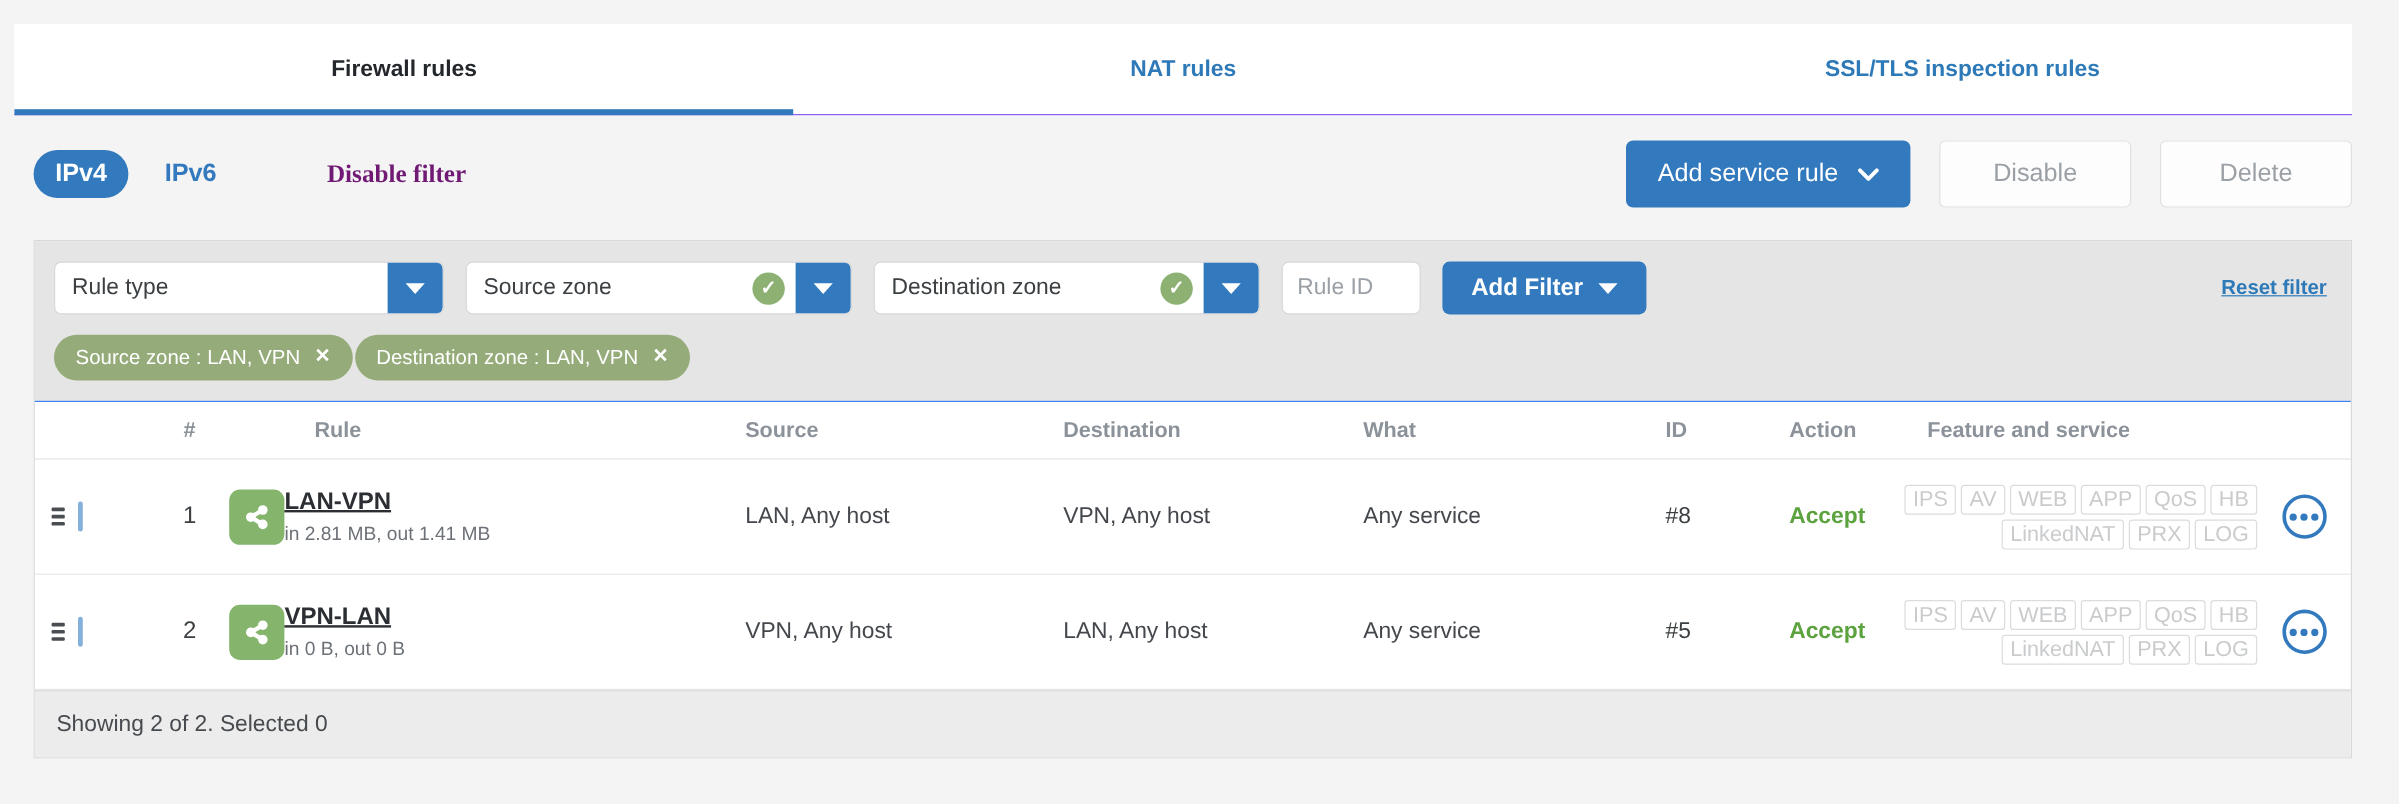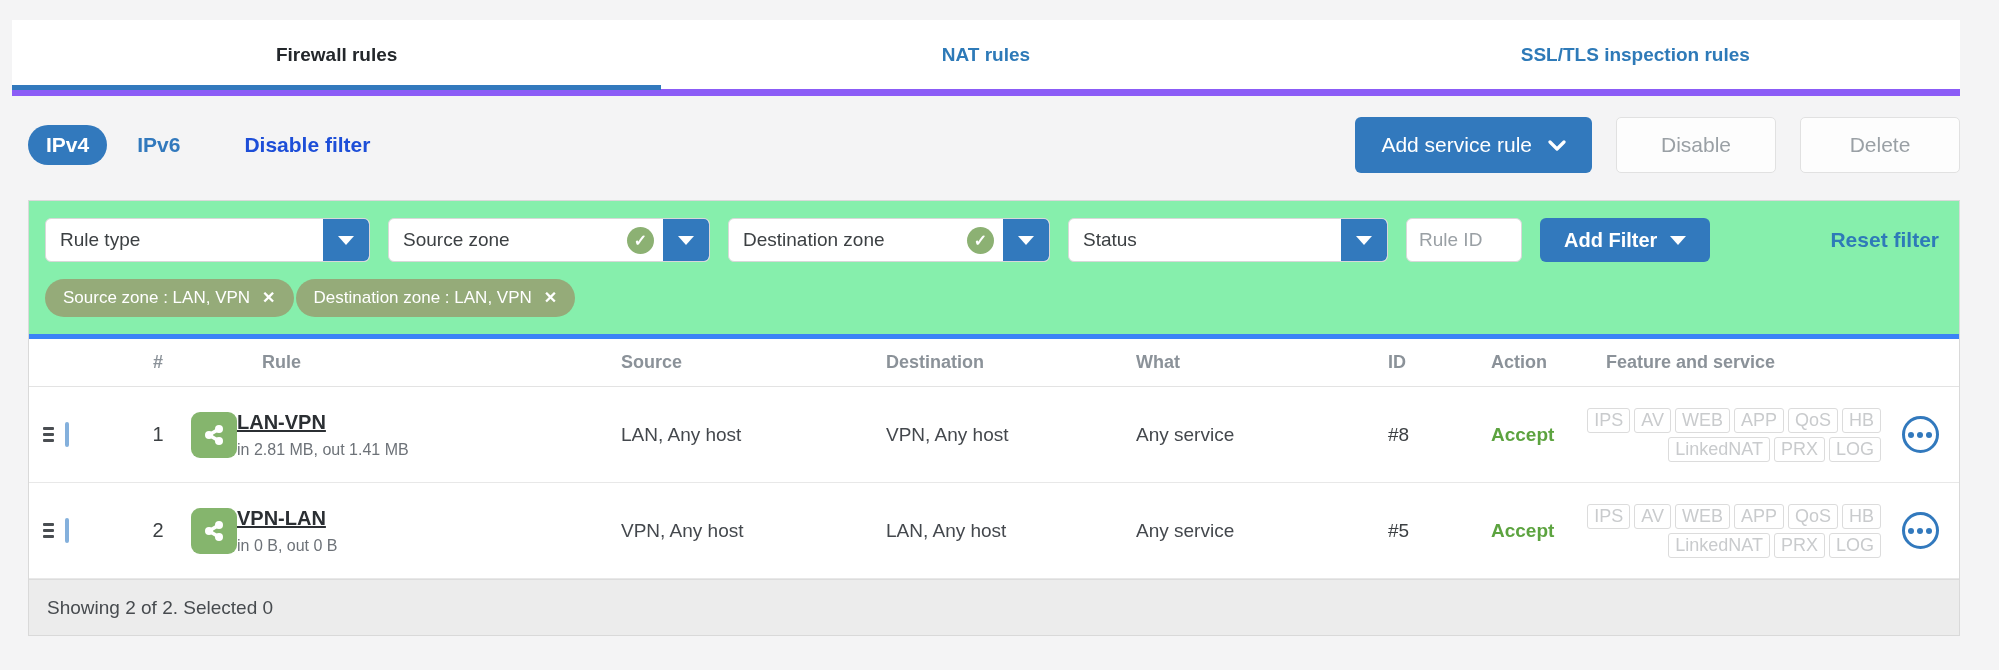--- a/index.html
+++ b/index.html
@@ -7,56 +7,56 @@
   body {
     background:#f4f4f5;
     font-family:"Liberation Sans", sans-serif;
     position:relative;
     overflow:hidden;
     color:#44484d;
   }
   
   .tabbar {
     position:absolute; left:12px; top:20px; width:1948px; height:76px;
-    background:#ffffff; display:flex; border-bottom:7px solid #8b5cf6;
+    background:#ffffff; display:flex; border-bottom:1px solid #8b5cf6;
   }
   .tab {
     flex:1; display:flex; align-items:center; justify-content:center;
     font-size:19px; font-weight:bold; color:#2e7ab8; cursor:pointer; position:relative;
   }
   .tab.active { color:#23272b; }
   .tab.active::after {
     content:""; position:absolute; left:0; right:0; bottom:-1px; height:5px; background:#3279bd;
   }
   
   .toolbar {
     position:absolute; left:28px; top:116px; width:1932px; height:58px;
     display:flex; align-items:center;
   }
   .ipv4-pill {
     background:#3279bd; color:#fff; border-radius:21px; padding:8px 18px;
     font-size:21px; font-weight:bold; cursor:pointer;
   }
   .ipv6-link { color:#3279bd; font-weight:bold; font-size:21px; margin-left:30px; cursor:pointer; }
-  .disable-filter-link { color:#1d4ed8; font-weight:bold; font-size:21px; margin-left:64px; cursor:pointer; }
+  .disable-filter-link { color:#701a75; font-weight:bold; font-size:21px; margin-left:92px; cursor:pointer;font-family:Liberation Serif, serif; }
   .btn-primary {
     margin-left:auto; height:56px; background:#3279bd; color:#fff; border:none;
     border-radius:6px; font-size:21px; font-family:inherit; padding:0 26px;
     display:flex; align-items:center; gap:16px; cursor:pointer;
   }
   .btn-ghost {
     height:56px; min-width:160px; background:#fdfdfd; color:#9aa0a5; border:1px solid #e1e1e1;
     border-radius:5px; font-size:21px; font-family:inherit; margin-left:24px; cursor:pointer;
   }
   
   .card {
     position:absolute; left:28px; top:200px; width:1932px;
     background:#fff; border:1px solid #d9d9d9;
   }
-  .filter-area { background:#86efac; padding:17px 16px; border-bottom:5px solid #3b82f6; }
+  .filter-area { background:#e5e5e5; padding:17px 16px; border-bottom:1px solid #3b82f6; }
   .filter-row { display:flex; align-items:center; gap:18px; }
   .select {
     height:44px; background:#fff; border:1px solid #d8d8d8; border-radius:6px;
     display:flex; align-items:center; overflow:hidden; cursor:pointer;
   }
   .select .sel-label { padding-left:14px; font-size:19px; color:#3c4043; flex:1; white-space:nowrap; }
   .check-circle {
     width:27px; height:27px; min-width:27px; border-radius:50%; background:#8cb173; color:#fff;
     display:flex; align-items:center; justify-content:center; font-size:16px; font-weight:bold; margin-right:9px;
   }
@@ -69,21 +69,21 @@
   .ruleid-input {
     width:116px; height:44px; border:1px solid #d8d8d8; border-radius:6px; background:#fff;
     font-size:19px; font-family:inherit; color:#3c4043; padding:0 12px; outline:none;
   }
   .ruleid-input::placeholder { color:#9aa0a5; }
   .add-filter-btn {
     height:44px; background:#3279bd; color:#fff; border:none; border-radius:6px;
     font-size:20px; font-weight:bold; font-family:inherit; padding:0 24px;
     display:flex; align-items:center; gap:13px; cursor:pointer;
   }
-  .reset-link { margin-left:auto; color:#2e7ab8; font-weight:bold; font-size:21px; cursor:pointer; padding-right:4px; }
+  .reset-link { margin-left:auto; color:#2e7ab8; font-weight:bold; font-size:17px; cursor:pointer; padding-right:4px;text-decoration:underline; }
   .chips-row { display:flex; gap:2px; margin-top:17px; }
   .chip {
     background:#95ab79; color:#fff; border-radius:21px; padding:9px 18px;
     font-size:17px; display:flex; align-items:center; gap:12px;
   }
   .chip-x { font-weight:bold; font-size:16px; cursor:pointer; line-height:1; }
   
   .grid-row {
     display:grid;
     grid-template-columns:36px 60px 66px 430px 265px 250px 240px 90px 120px 295px 1fr;
@@ -174,26 +174,20 @@
       </div>
 
       <div class="select w-dzone">
         <span class="sel-label">Destination zone</span>
         <span class="check-circle">✓</span>
         <span class="dd-btn">
             <span class="tri-down"></span>
           </span>
       </div>
 
-      <div class="select w-status">
-        <span class="sel-label">Status</span>
-        <span class="dd-btn">
-            <span class="tri-down"></span>
-          </span>
-      </div>
 
       <input class="ruleid-input" placeholder="Rule ID" style="">
 
       <button class="add-filter-btn">
         <span>Add Filter</span>
         <span class="tri-down"></span>
       </button>
 
       <span class="reset-link">Reset filter</span>
     </div>

